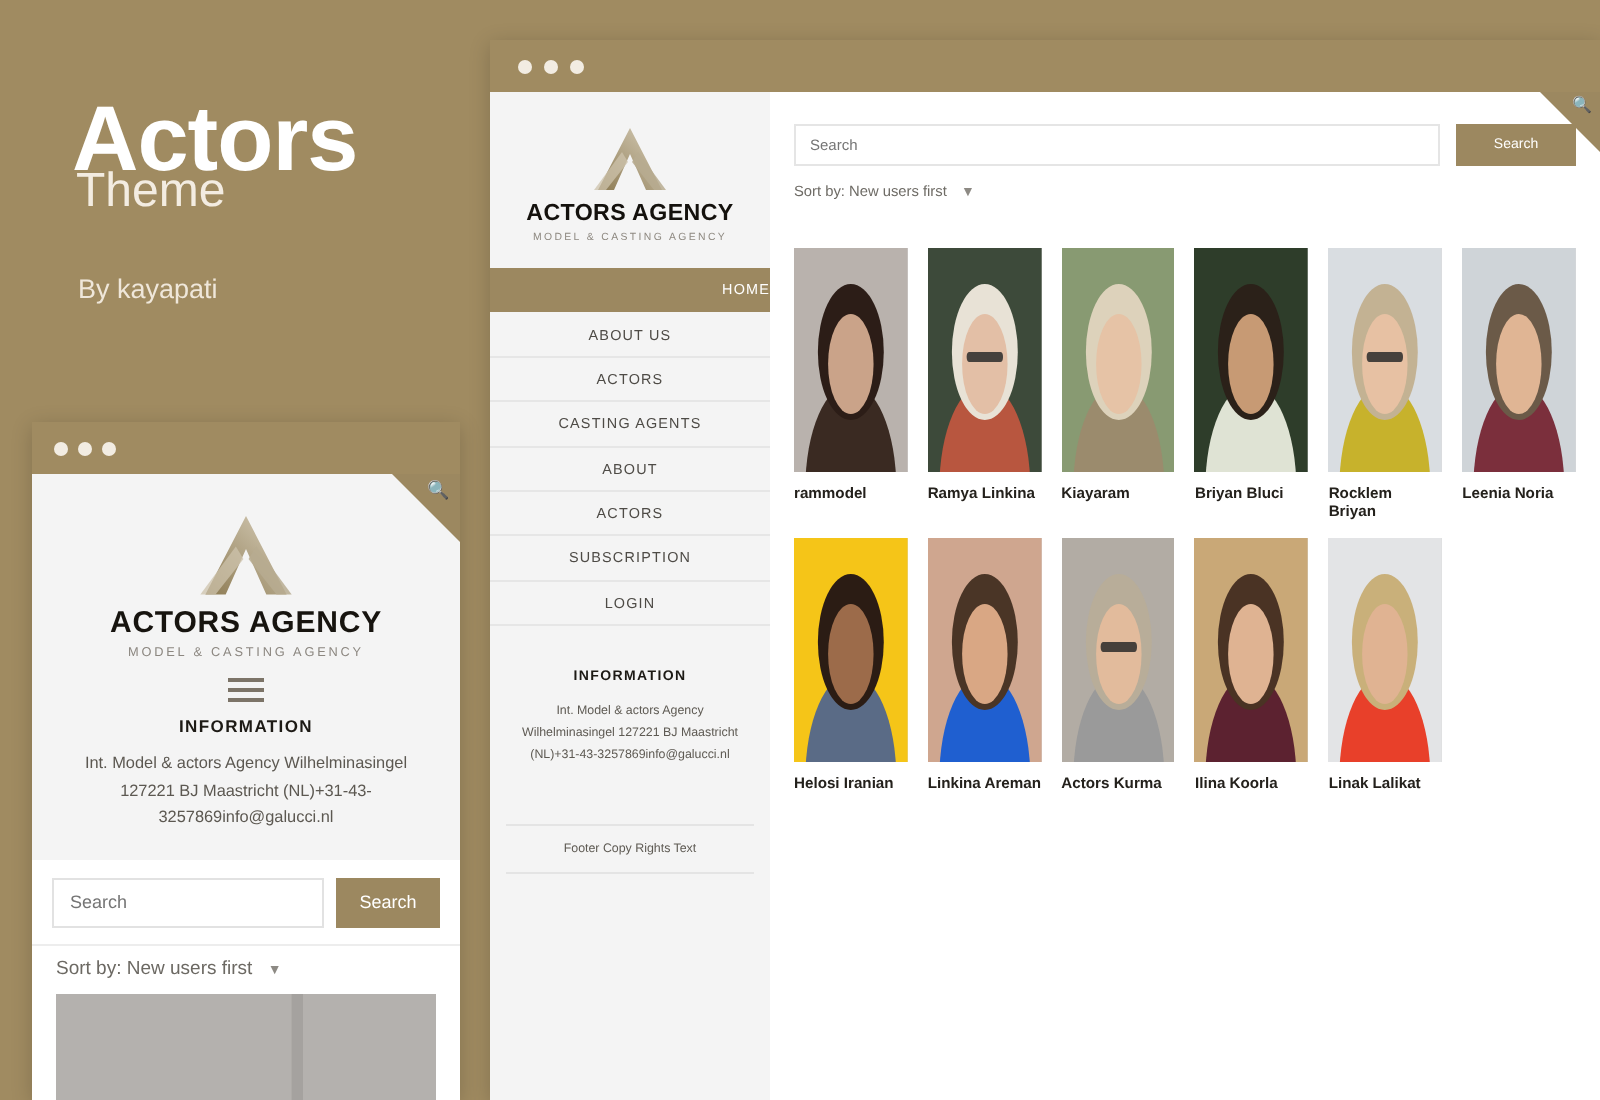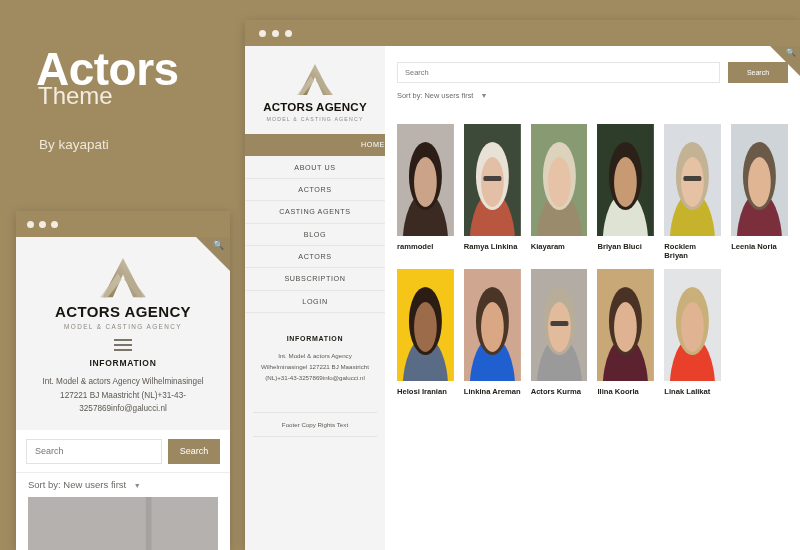--- a/index.html
+++ b/index.html
@@ -153,21 +153,21 @@
             <polygon points="22,14 8,33 14,33 25,19" fill="#cdc3ac" opacity=".75"></polygon>
           </svg>
           <div class="side-brand">ACTORS AGENCY</div>
           <div class="side-brandsub">MODEL &amp; CASTING AGENCY</div>
         </div>
         <ul class="side-nav">
           <li class="active">HOME</li>
           <li>ABOUT US</li>
           <li>ACTORS</li>
           <li>CASTING AGENTS</li>
-          <li>BLOG</li>
+          <li>ABOUT</li>
           <li>ACTORS</li>
           <li>SUBSCRIPTION</li>
           <li>LOGIN</li>
         </ul>
         <div class="side-info">
           <div class="side-info-title">INFORMATION</div>
           <div class="side-info-body">Int. Model &amp; actors Agency Wilhelminasingel 127221 BJ Maastricht (NL)+31-43-3257869info@galucci.nl</div>
         </div>
         <div class="side-copy">Footer Copy Rights Text</div>
       </div>

